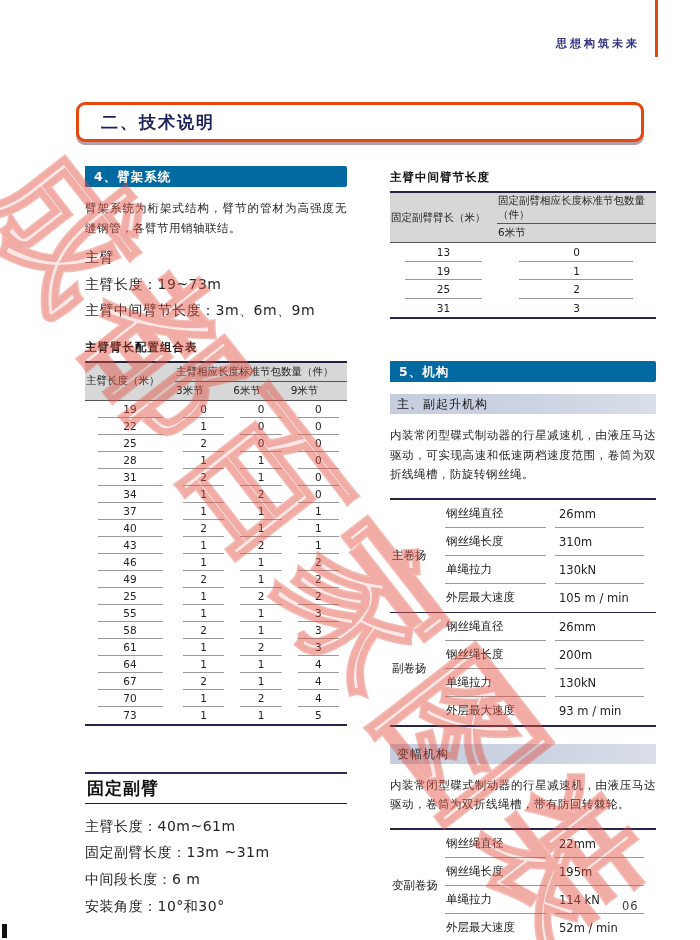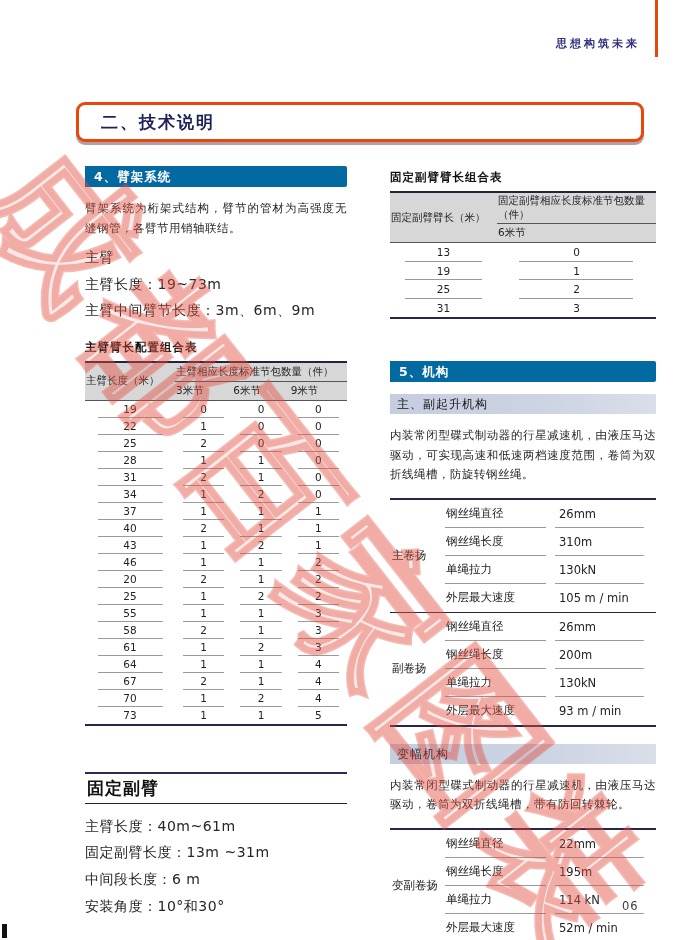--- a/index.html
+++ b/index.html
@@ -191,21 +191,21 @@
           <td>2</td>
           <td>1</td>
         </tr>
         <tr>
           <td>46</td>
           <td>1</td>
           <td>1</td>
           <td>2</td>
         </tr>
         <tr>
-          <td>20</td>
+          <td>49</td>
           <td>2</td>
           <td>1</td>
           <td>2</td>
         </tr>
         <tr>
           <td>25</td>
           <td>1</td>
           <td>2</td>
           <td>2</td>
         </tr>
@@ -261,21 +261,21 @@
     <div class="lines" id="fj-lines">
         <div class="line">主臂长度：40m~61m</div>
         <div class="line">固定副臂长度：13m ~31m</div>
         <div class="line">中间段长度：6 m</div>
         <div class="line">安装角度：10°和30°</div>
       </div>
   </div>
 </div>
 
 <div class="col-right">
-  <div class="tbl-title" style="margin-top:4px;">固定副臂臂长组合表</div>
+  <div class="tbl-title" style="margin-top:4px;">主臂中间臂节长度</div>
   <table class="boom-table fj-table">
     <thead>
       <tr>
         <th class="c1" rowspan="2">固定副臂臂长（米）</th>
         <th class="grp">固定副臂相应长度标准节包数量（件）</th>
       </tr>
       <tr>
         <th class="sub">6米节</th>
       </tr>
     </thead>

